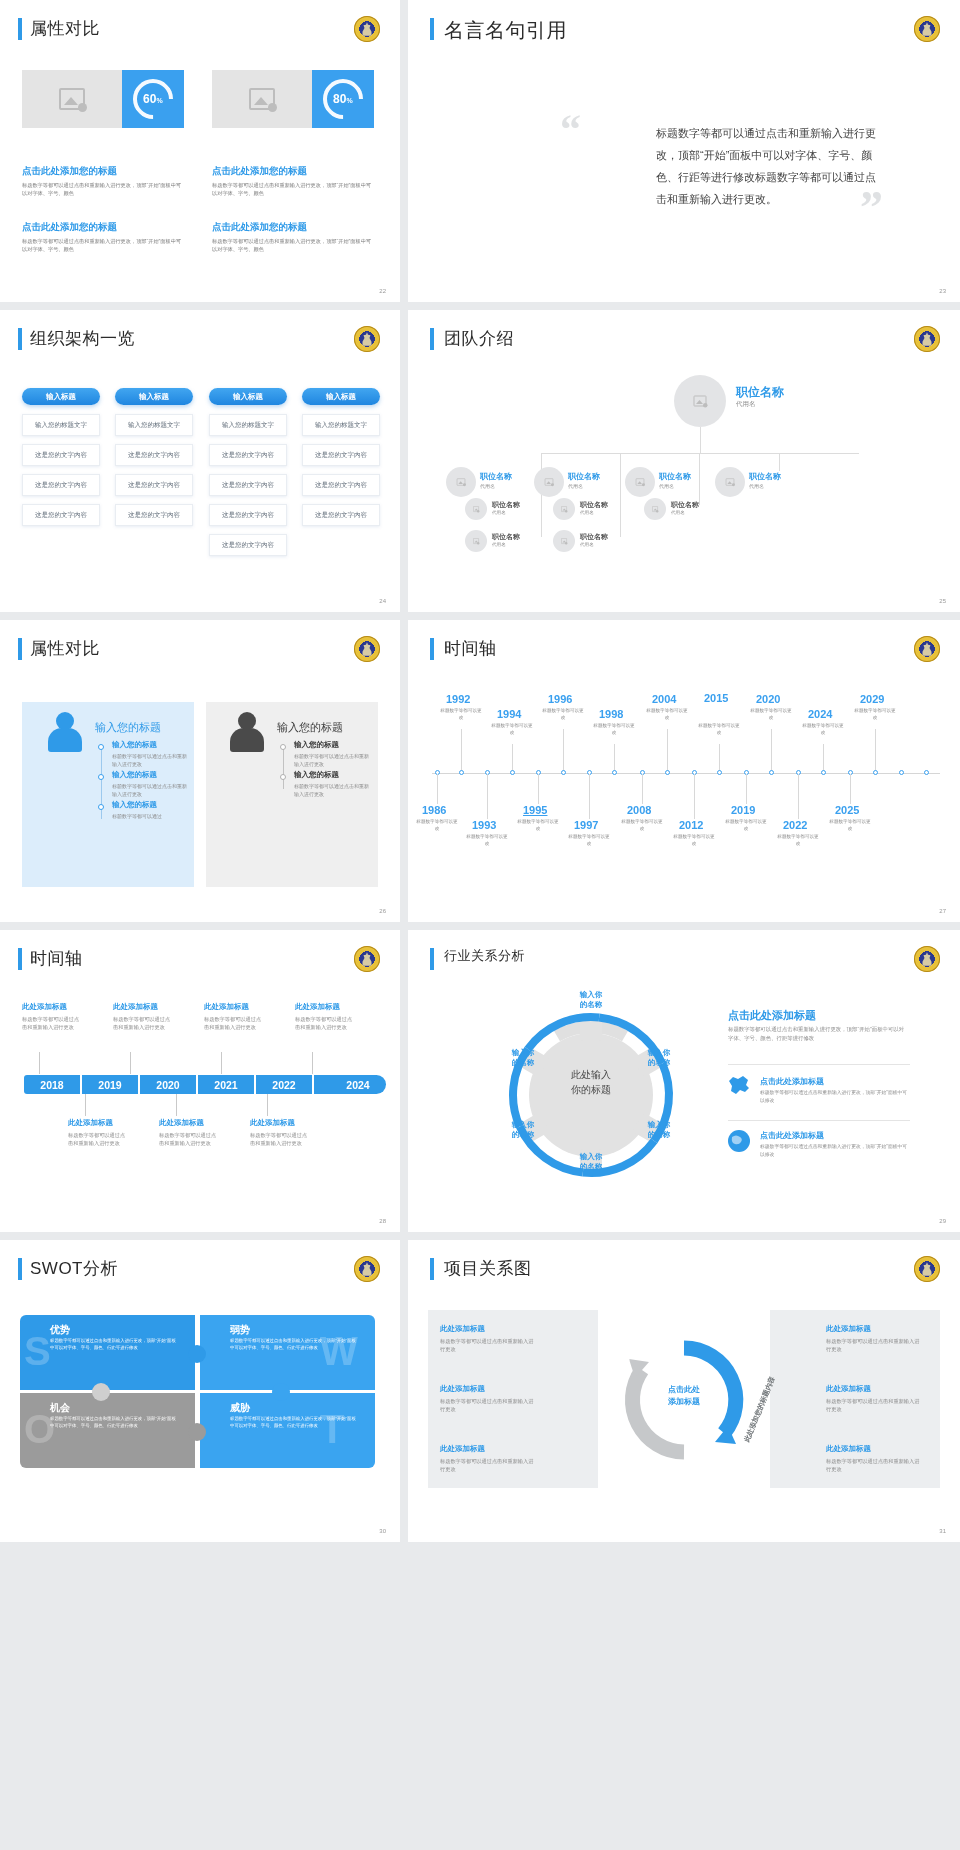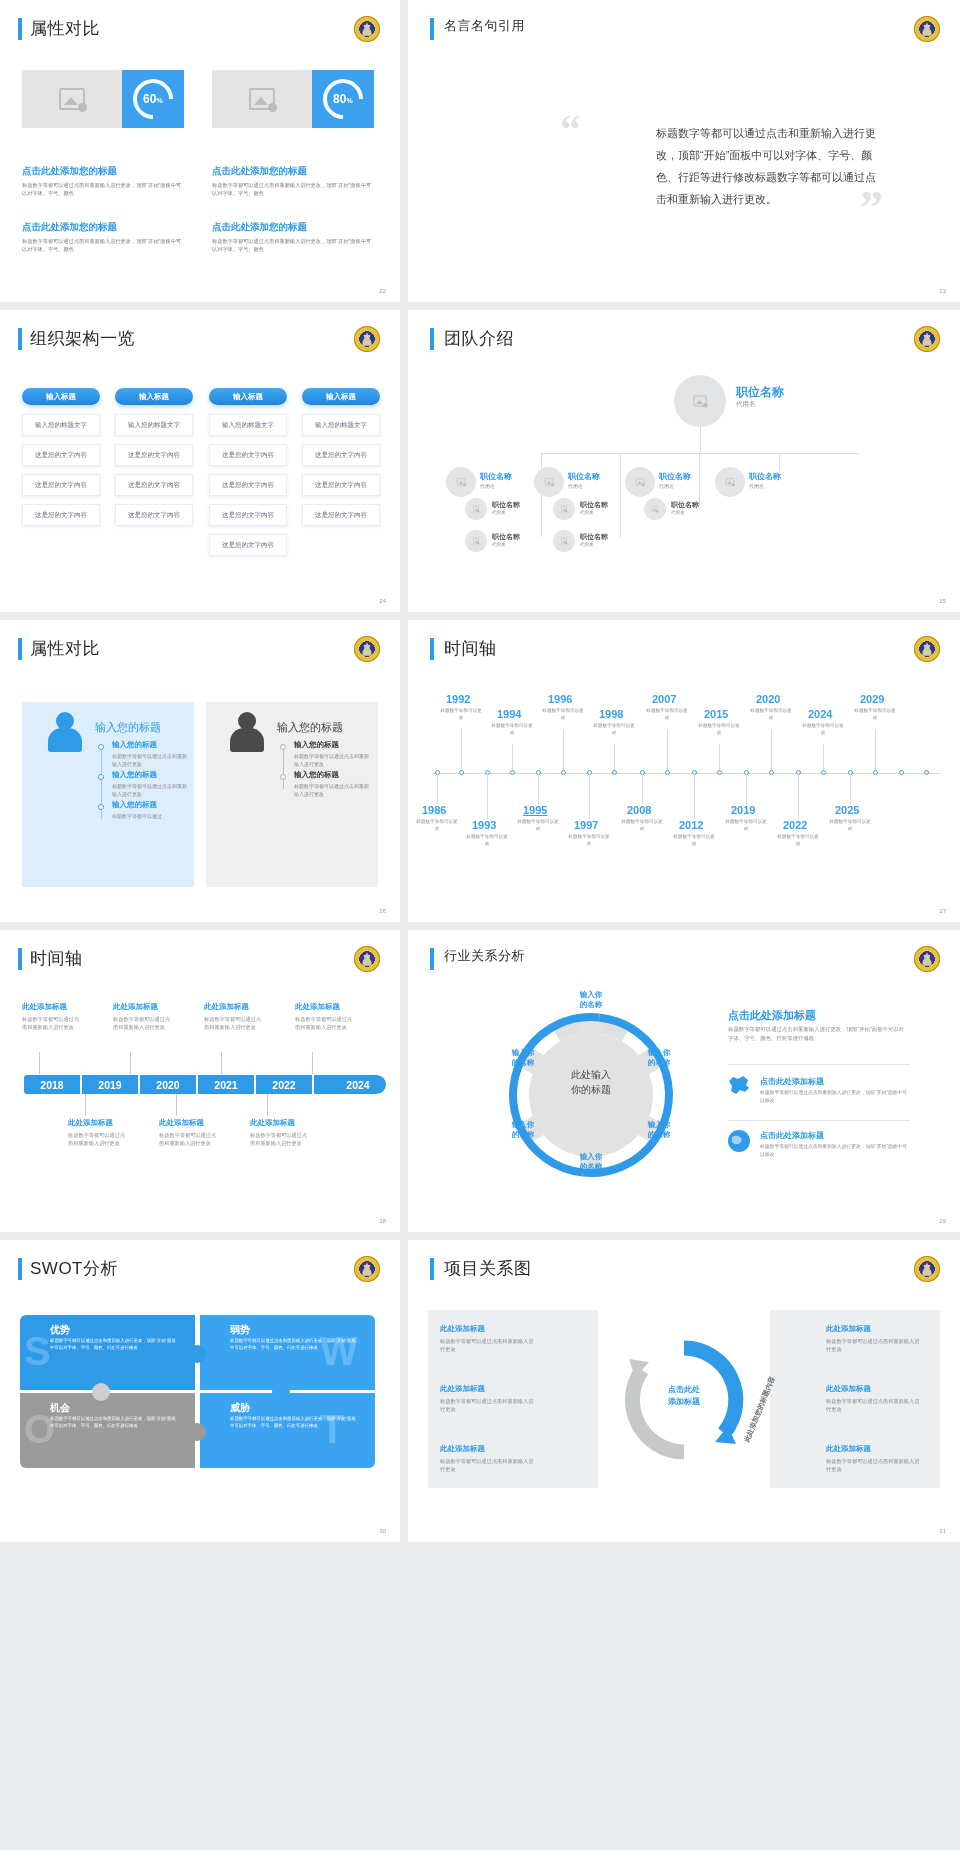--- a/index.html
+++ b/index.html
@@ -218,21 +218,21 @@
     <div style="position:absolute;left:212px;top:214px;">
       <div class="dc-t">点击此处添加您的标题</div>
       <div class="dc-p">标题数字等都可以通过点击和重新输入进行更改，顶部“开始”面板中可以对字体、字号、颜色</div>
     </div>
 
     <div class="pageno">22</div>
   </div>
 
   <div class="slide right">
     <div class="bar" style="left:22px;top:18px;width:4px;height:22px;"></div>
-    <div class="s-title" style="left:36px;top:17px;font-size:13px;">名言名句引用</div>
+    <div class="s-title" style="left:36px;top:17px;font-size:20px;">名言名句引用</div>
     <div class="seal" style="right:20px;top:16px;width:26px;height:26px;"></div>
 
     <div class="q-mark" style="left:152px;top:108px;">“</div>
     <div class="q-text" style="left:248px;top:122px;">标题数字等都可以通过点击和重新输入进行更改，顶部“开始”面板中可以对字体、字号、颜色、行距等进行修改标题数字等都可以通过点击和重新输入进行更改。</div>
     <div class="q-mark" style="left:452px;top:185px;font-size:46px;">”</div>
 
     <div class="pageno">23</div>
   </div>
 
   <div class="slide left">
@@ -405,26 +405,26 @@
     <div class="yr" style="left:140px;top:73px;">1996</div>
     <div class="yrd" style="left:134px;top:88px;">标题数字等都可以更改</div>
     <div class="tlstem" style="left:155px;top:109px;height:44px;"></div>
     <div class="tlnode" style="left:153px;top:150px;"></div>
 
     <div class="yr" style="left:191px;top:88px;">1998</div>
     <div class="yrd" style="left:185px;top:103px;">标题数字等都可以更改</div>
     <div class="tlstem" style="left:206px;top:124px;height:29px;"></div>
     <div class="tlnode" style="left:204px;top:150px;"></div>
 
-    <div class="yr" style="left:244px;top:73px;">2007</div>
+    <div class="yr" style="left:244px;top:73px;">2004</div>
     <div class="yrd" style="left:238px;top:88px;">标题数字等都可以更改</div>
     <div class="tlstem" style="left:259px;top:109px;height:44px;"></div>
     <div class="tlnode" style="left:257px;top:150px;"></div>
 
-    <div class="yr" style="left:296px;top:88px;">2015</div>
+    <div class="yr" style="left:296px;top:72px;">2015</div>
     <div class="yrd" style="left:290px;top:103px;">标题数字等都可以更改</div>
     <div class="tlstem" style="left:311px;top:124px;height:29px;"></div>
     <div class="tlnode" style="left:309px;top:150px;"></div>
 
     <div class="yr" style="left:348px;top:73px;">2020</div>
     <div class="yrd" style="left:342px;top:88px;">标题数字等都可以更改</div>
     <div class="tlstem" style="left:363px;top:109px;height:44px;"></div>
     <div class="tlnode" style="left:361px;top:150px;"></div>
 
     <div class="yr" style="left:400px;top:88px;">2024</div>

